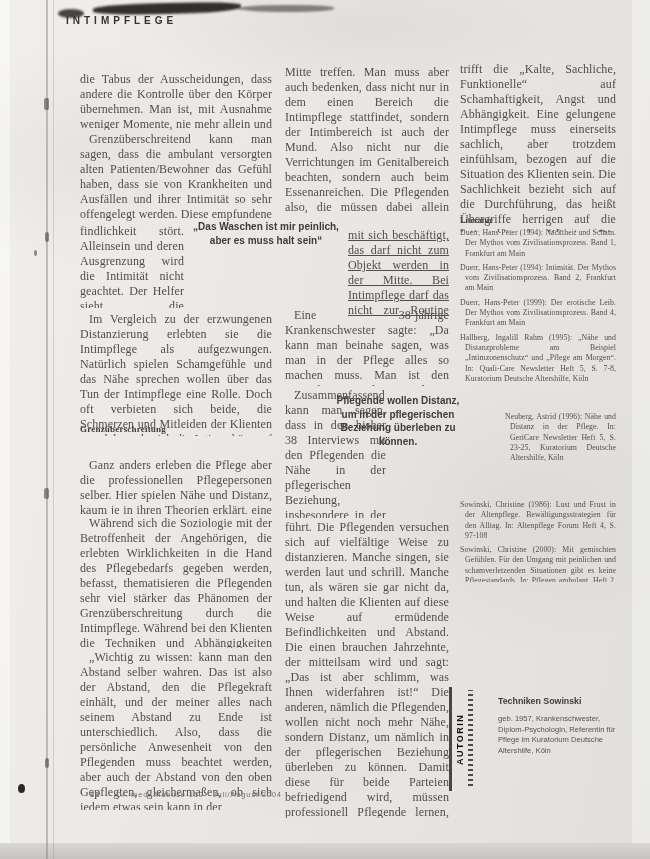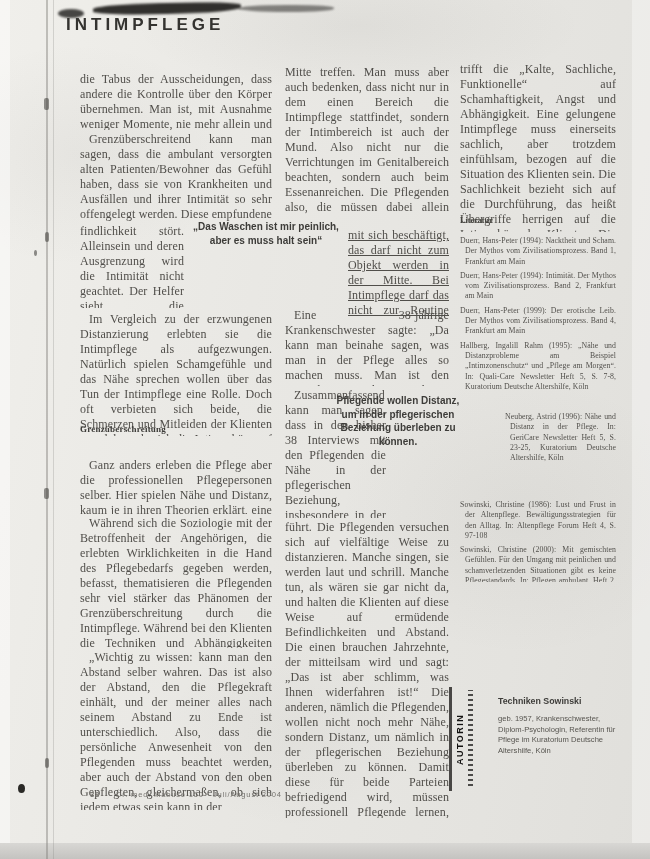--- a/index.html
+++ b/index.html
@@ -19,21 +19,21 @@
     background:linear-gradient(#d8d7d4,#c4c3c0);}
   .band-right{position:absolute; left:632px; top:0; width:18px; height:843px;
     background:rgba(255,255,255,.35);}
   .band-left{position:absolute; left:0; top:0; width:10px; height:859px;
     background:rgba(255,255,255,.45);}
   .bind-line{position:absolute; background:rgba(130,129,125,.45);}
   .bind-dash{position:absolute; background:rgba(60,59,55,.55); border-radius:2px; filter:blur(.4px);}
   .smudge{position:absolute; background:#1d1c1a; filter:blur(1.1px);}
   .speck{position:absolute; background:#2a2926; border-radius:50%; filter:blur(.5px);}
   .title{position:absolute; left:66px; top:15px; font-family:"Liberation Sans",sans-serif;
-    font-weight:bold; font-size:17px; letter-spacing:4px; color:#343330;
+    font-weight:bold; font-size:10px; letter-spacing:4px; color:#343330;
     filter:blur(.4px); white-space:nowrap;text-align:right;}
   .t{position:absolute; font-size:12px; line-height:15px; color:#504e4a;
     text-align:justify; letter-spacing:.1px; filter:blur(.3px); overflow:hidden;margin-top:20px;}
   .ind{text-indent:9px;}
   .sub{position:absolute; font-weight:bold; font-size:9px; color:#3b3a37;
     filter:blur(.25px); letter-spacing:.2px;}
   .pullquote{position:absolute; font-family:"Liberation Sans",sans-serif; font-weight:bold;
     font-size:10px; line-height:13.5px; color:#3d3c39; text-align:center;
     filter:blur(.4px); overflow:hidden;}
   .lit-h{position:absolute; font-weight:bold; font-size:8.2px; color:#45443f; filter:blur(.3px);}
@@ -99,21 +99,21 @@
   <div class="t ind" style="left:285px; top:288px; width:164px; height:78px;">Eine 38-jährige Krankenschwester sagte: „Da kann man beinahe sagen, was man in der Pflege alles so machen muss. Man ist den Menschen so nahe, man kennt die intimsten Details, oft so viel, so viel Nähe. Ich wünschte, ich hätte manchmal mehr Abstand.“</div>
   <div class="t ind" style="left:285px; top:368px; width:101px; height:130px;">Zusammenfassend kann man sagen, dass in den bisher 38 Interviews mit den Pflegenden die Nähe in der pflegerischen Beziehung, insbesondere in der Intimpflege, zu Abgrenzungsproblemen</div>
   <div class="t" style="left:285px; top:500px; width:164px; height:298px;">führt. Die Pflegenden versuchen sich auf vielfältige Weise zu distanzieren. Manche singen, sie werden laut und schrill. Manche tun, als wären sie gar nicht da, und halten die Klienten auf diese Weise auf ermüdende Befindlichkeiten und Abstand. Die einen brauchen Jahrzehnte, der mitteilsam wird und sagt: „Das ist aber schlimm, was Ihnen widerfahren ist!“ Die anderen, nämlich die Pflegenden, wollen nicht noch mehr Nähe, sondern Distanz, um nämlich in der pflegerischen Beziehung überleben zu können. Damit diese für beide Parteien befriedigend wird, müssen professionell Pflegende lernen, wie man Empathie und Abgrenzung zu den Klienten gleichzeitig leben kann. Diese als „Gefühlsarbeit“ beschriebene Fähigkeit, die zum Beispiel Psychotherapeuten in ihrer Ausbildung systematisch erlernen, wird in der Pflege nicht oder wenig „trainiert“. In der Intimpflege</div>
 
   <div class="pullquote" style="left:330px; top:394px; width:136px; height:98px;">Pflegende wollen Distanz, um in der pflegerischen Beziehung überleben zu können.</div>
 
   <div class="t" style="left:460px; top:42px; width:156px; height:170px;">trifft die „Kalte, Sachliche, Funktionelle“ auf Schamhaftigkeit, Angst und Abhängigkeit. Eine gelungene Intimpflege muss einerseits sachlich, aber trotzdem einfühlsam, bezogen auf die Situation des Klienten sein. Die Sachlichkeit bezieht sich auf die Durchführung, das heißt Übergriffe herrigen auf die Intimsphäre des Klienten. Die Pflege darf aber nicht kühl und funktional werden. Eine Altenpflegerin drückte es so aus: „Warm, aber nicht schwül.“ Dies ist die Kunst der Pflege.</div>
 
   <div class="lit-h" style="left:460px; top:216px;">Literatur</div>
 
-  <div class="refs" style="left:460px; top:236px; width:156px; height:182px;">
+  <div class="refs" style="left:460px; top:228px; width:156px; height:182px;">
     <div class="ref">Duerr, Hans-Peter (1994): Nacktheit und Scham. Der Mythos vom Zivilisationsprozess. Band 1, Frankfurt am Main</div>
     <div class="ref">Duerr, Hans-Peter (1994): Intimität. Der Mythos vom Zivilisationsprozess. Band 2, Frankfurt am Main</div>
     <div class="ref">Duerr, Hans-Peter (1999): Der erotische Leib. Der Mythos vom Zivilisationsprozess. Band 4, Frankfurt am Main</div>
     <div class="ref">Hallberg, Ingalill Rahm (1995): „Nähe und Distanzprobleme am Beispiel „Intimzonenschutz“ und „Pflege am Morgen“. In: Quali-Care Newsletter Heft 5, S. 7-8, Kuratorium Deutsche Altershilfe, Köln</div>
   </div>
 
   <div class="refs" style="left:505px; top:412px; width:111px; height:86px;">
     <div class="ref">Neuberg, Astrid (1996): Nähe und Distanz in der Pflege. In: GeriCare Newsletter Heft 5, S. 23-25, Kuratorium Deutsche Altershilfe, Köln</div>
   </div>
 

